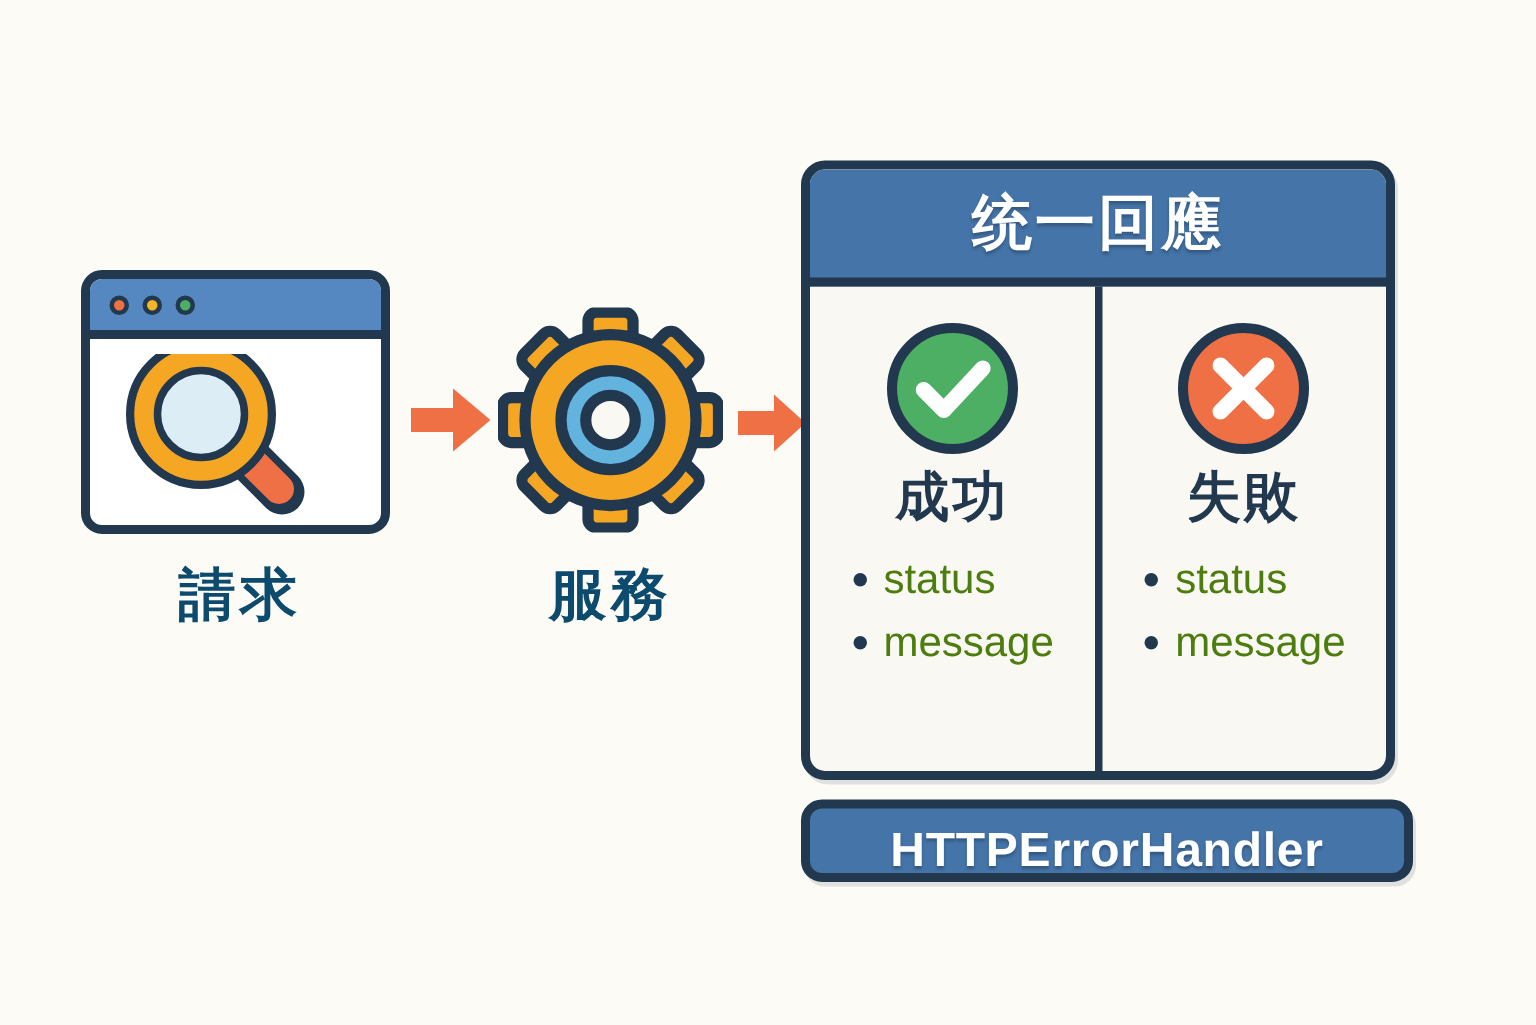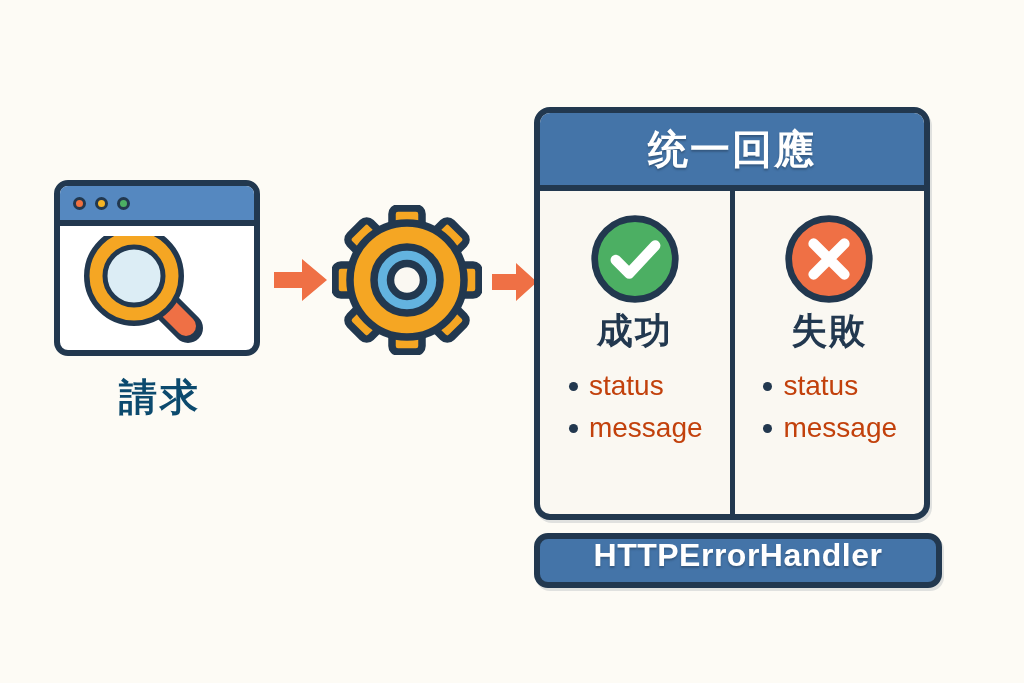--- a/index.html
+++ b/index.html
@@ -154,21 +154,21 @@
     text-align: center;
   }
   .field-list {
     list-style: none;
     margin: 0;
     padding: 0;
     align-self: center;
   }
   .field-list li {
     font-size: 28px;
-    color: #c2410c;
+    color: #4d7c0f;
     line-height: 1.5;
     white-space: nowrap;
     position: relative;
     padding-left: 22px;
   }
   .field-list li::before {
     content: "";
     position: absolute;
     left: 2px;
     top: 17px;
@@ -183,21 +183,21 @@
     position: absolute;
     left: 534px;
     top: 533px;
     width: 408px;
     height: 55px;
     border: 6px solid #22384F;
     border-radius: 14px;
     background: #4474A8;
     box-sizing: border-box;
     display: flex;
-    align-items: flex-start;
+    align-items: flex-end;
     justify-content: center;
     box-shadow: 2px 3px 0 rgba(34,56,79,0.13);
   }
   .footer-label {
     color: #FFFFFF;
     font-size: 32px;
     font-weight: bold;
     letter-spacing: 0.5px;
     line-height: 1;
     text-shadow: 0 2px 2px rgba(34,56,79,0.45);
@@ -249,20 +249,21 @@
             <rect x="-10" y="-48" width="20" height="20" rx="4" transform="rotate(270)"></rect>
             <rect x="-10" y="-48" width="20" height="20" rx="4" transform="rotate(315)"></rect>
           </g>
           <circle cx="0" cy="0" r="38"></circle>
         </g>
         <circle cx="0" cy="0" r="22" fill="#63B3DF" stroke="#22384F" stroke-width="5"></circle>
         <circle cx="0" cy="0" r="11" fill="#FAF8F2" stroke="#22384F" stroke-width="5"></circle>
       </g>
     </svg>
   </div>
+  <div id="service-caption" class="node-caption">服務</div>
 
   <svg id="arrow-2" class="arrow" width="46" height="40" viewBox="0 0 46 40">
     <path d="M0 12 L24 12 L24 1 L45 20 L24 39 L24 28 L0 28 Z" fill="#EF7045"></path>
   </svg>
 
   <div id="response-card">
 
     <div class="card-header">
       <span class="card-header-title">统一回應</span>
     </div>

